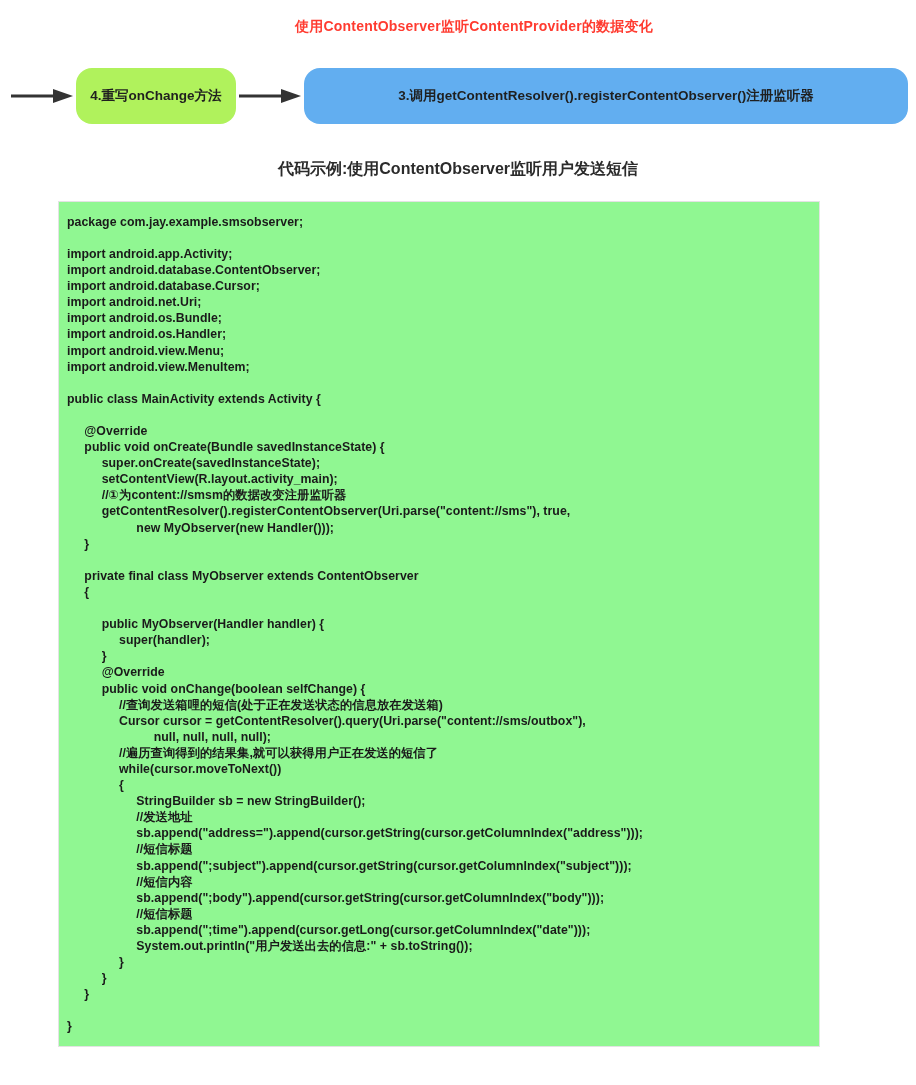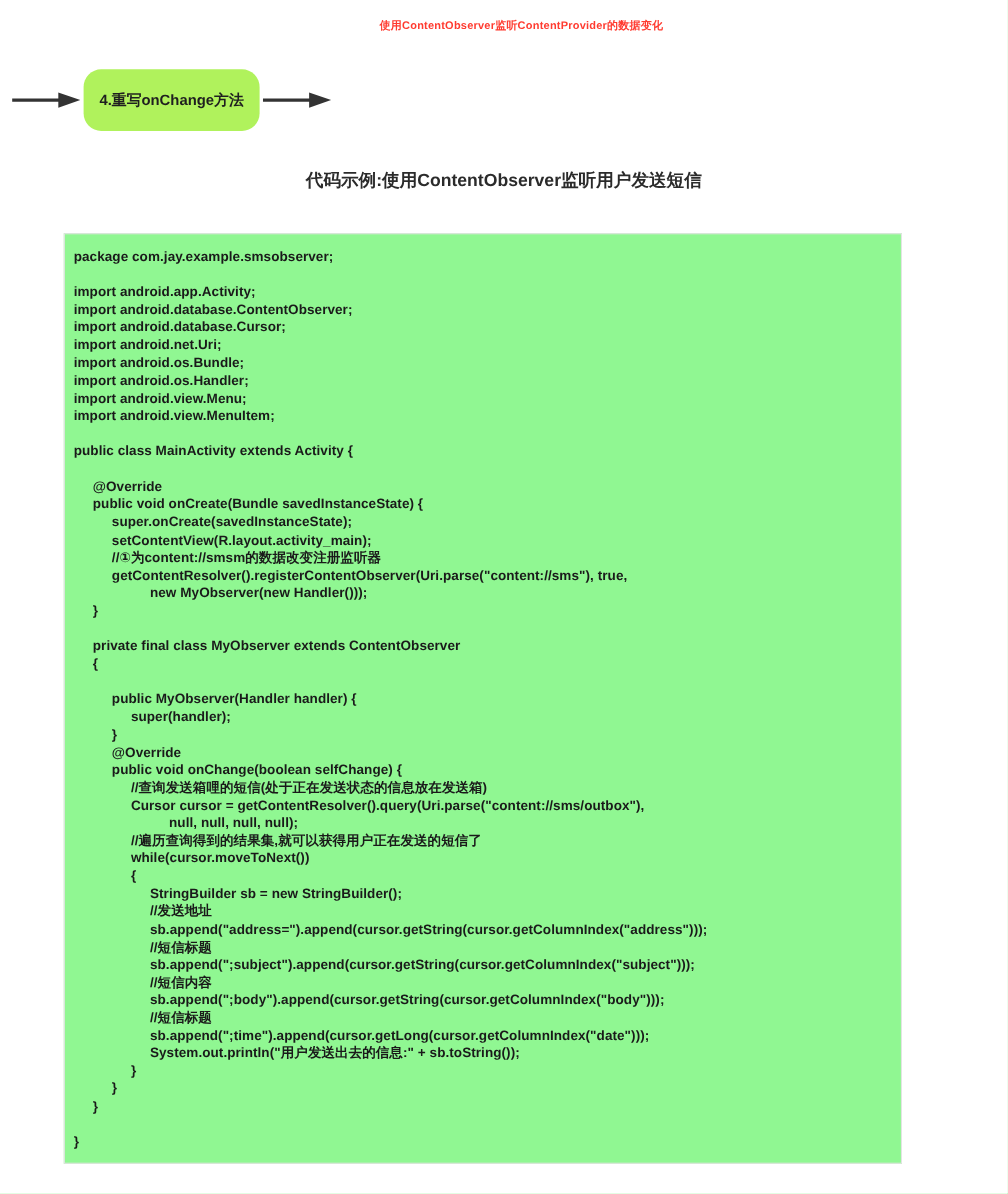--- a/index.html
+++ b/index.html
@@ -14,21 +14,21 @@
     color: #222222;
     overflow: hidden;
     position: relative;
   }
 
   
   .page-title {
     text-align: center;
     color: #FF3B30;
     font-weight: bold;
-    font-size: 10px;
+    font-size: 14px;
     letter-spacing: 0.2px;
     padding-top: 18px;
     line-height: 1.2;
     padding-left: 32px;
   }
 
   
   .flow {
     position: relative;
     height: 74px;
@@ -82,21 +82,21 @@
   .subtitle {
     text-align: center;
     margin-top: 26px;
     font-size: 16px;
     font-weight: bold;
     color: #2b2b2b;
   }
 
   
   .code-wrap {
-    margin: 37px 96px 0 58px;
+    margin: 21px 96px 0 58px;
     background: #90F792;
     border: 1px solid #e3e3e3;
     box-sizing: border-box;
     padding: 12px 10px 14px 8px;
     height: 846px;
     overflow: hidden;
   }
   pre.code {
     margin: 0;
     font-family: "Liberation Sans", "DejaVu Sans", sans-serif;
@@ -126,20 +126,21 @@
 
   <div class="flow-box step2">4.重写onChange方法</div>
 
   <div class="arrow">
     <svg width="62" height="16" viewBox="0 0 62 16">
       <line x1="0" y1="8" x2="44" y2="8" stroke="#333333" stroke-width="3"></line>
       <polygon points="42,1 62,8 42,15" fill="#333333"></polygon>
     </svg>
   </div>
 
+  <div class="flow-box step3">3.调用getContentResolver().registerContentObserver()注册监听器</div>
 
 </div>
 
 <div class="subtitle">代码示例:使用ContentObserver监听用户发送短信</div>
 
 <div class="code-wrap">
   <pre class="code">package com.jay.example.smsobserver;
 
 import android.app.Activity;
 import android.database.ContentObserver;

